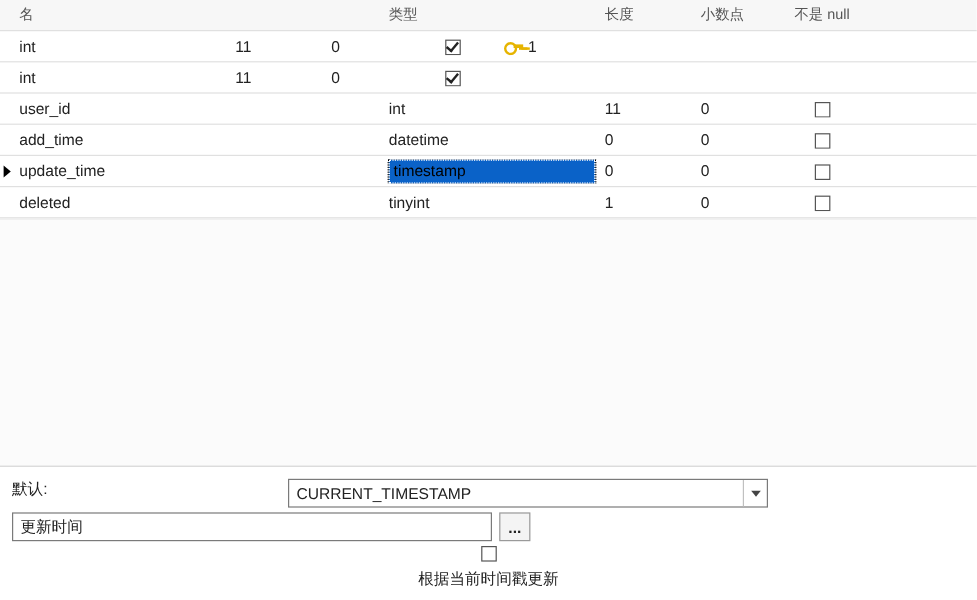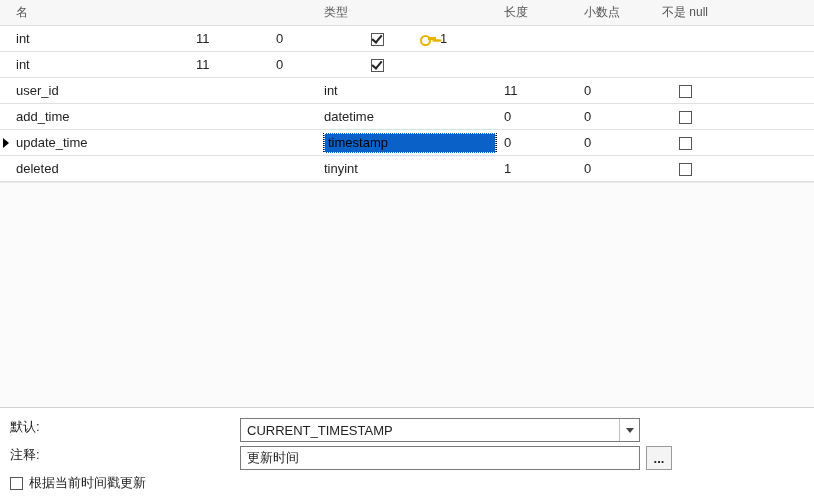--- a/index.html
+++ b/index.html
@@ -138,21 +138,21 @@
     display:flex; align-items:center;
   }
   .dots-btn{
     width:26px; height:24px;
     border:1px solid #9a9a9a;
     background:#f4f4f4;
     margin-left:6px;
     display:flex; align-items:center; justify-content:center;
     font-weight:bold;
   }
-  .chk-row{ display:flex; align-items:center; gap:6px; margin-top:2px;}
+  .chk-row{ display:flex; align-items:center; gap:6px; margin-top:2px;flex-direction:column;}
   .wm{
     position:absolute;
     right:10px; bottom:4px;
     color:#bdbdbd;
     font-size:12px;
     letter-spacing:0.5px;
     pointer-events:none;
   }
 </style>
 </head>
@@ -240,21 +240,20 @@
     <div class="fld">
       <div class="lab">默认:</div>
       <div class="sel-box">
         <div class="v">CURRENT_TIMESTAMP</div>
         <div class="dd">
           <div class="chev"></div>
         </div>
       </div>
     </div>
     <div class="fld">
-      <div class="lab">注释:</div>
       <div class="txt">
         <span>更新时间</span>
       </div>
       <div class="dots-btn">
         <span>...</span>
       </div>
     </div>
     <div class="chk-row">
       <span class="cb" id="onupd-cb"></span>
       <span>根据当前时间戳更新</span>

